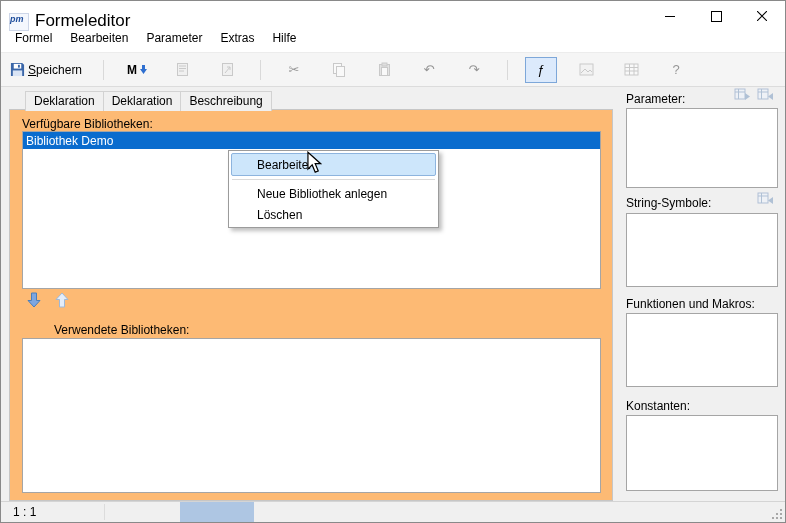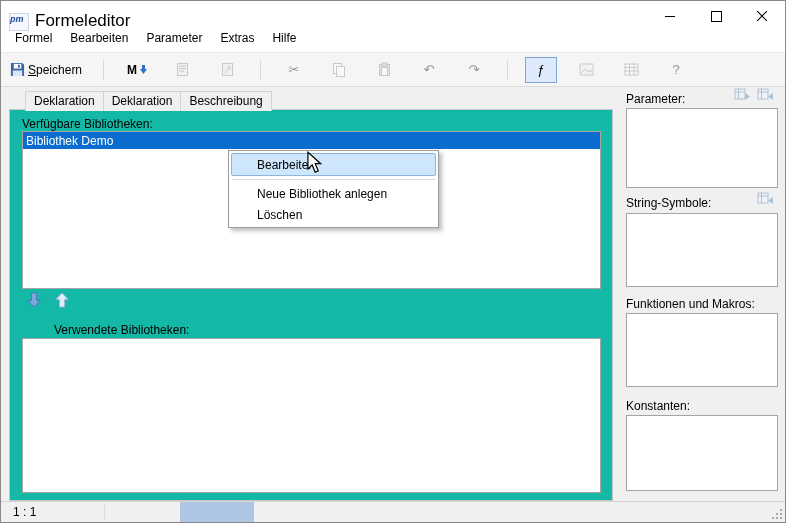--- a/index.html
+++ b/index.html
@@ -27,21 +27,21 @@
   .tb-sep{width:1px;height:20px;background:#d9d9d9;margin:0 4px;}
   .save-label{display:inline-block;}
   .save-label::first-letter{text-decoration:underline;}
   .glyph{font-size:13px;line-height:1;}
   .m-glyph{font-weight:bold;font-size:12px;}
 
   
   .tabs{position:absolute;left:8px;top:90px;display:flex;align-items:flex-end;z-index:2;margin-left:16px;}
   .tab{padding:2px 8px 3px;background:#f0f0f0;border:1px solid #d2d2d2;border-bottom:none;margin-right:-1px;}
   .tab.active{background:#fdfdfd;padding:3px 10px 4px;position:relative;top:1px;border-color:#c6c6c6;}
-  .tabpage{position:absolute;left:8px;top:108px;width:602px;height:390px;background:#14b8a6;border:1px solid #c6c6c6;}
+  .tabpage{position:absolute;left:8px;top:108px;width:602px;height:390px;background:#fdba74;border:1px solid #c6c6c6;}
   .field-label{position:absolute;font-size:12px;}
   .listbox{position:absolute;background:#fff;border:1px solid #a5a5a5;overflow:hidden;}
   .list-row{height:17px;display:flex;align-items:center;padding-left:3px;}
   .list-row.selected{background:#0a6cce;color:#fff;}
   .arrow-btn{position:absolute;width:20px;height:19px;display:flex;align-items:center;justify-content:center;background:transparent;border:none;padding:0;}
 
   
   .context-menu{position:absolute;left:227px;top:149px;width:205px;background:#fff;border:1px solid #9b9b9b;box-shadow:3px 3px 4px rgba(0,0,0,.25);padding:2px;z-index:10;}
   .cm-item{height:21px;display:flex;align-items:center;padding-left:26px;}
   .cm-item.highlighted{background:#cde6fb;border:1px solid #8db4de;border-radius:2px;padding-left:25px;}

